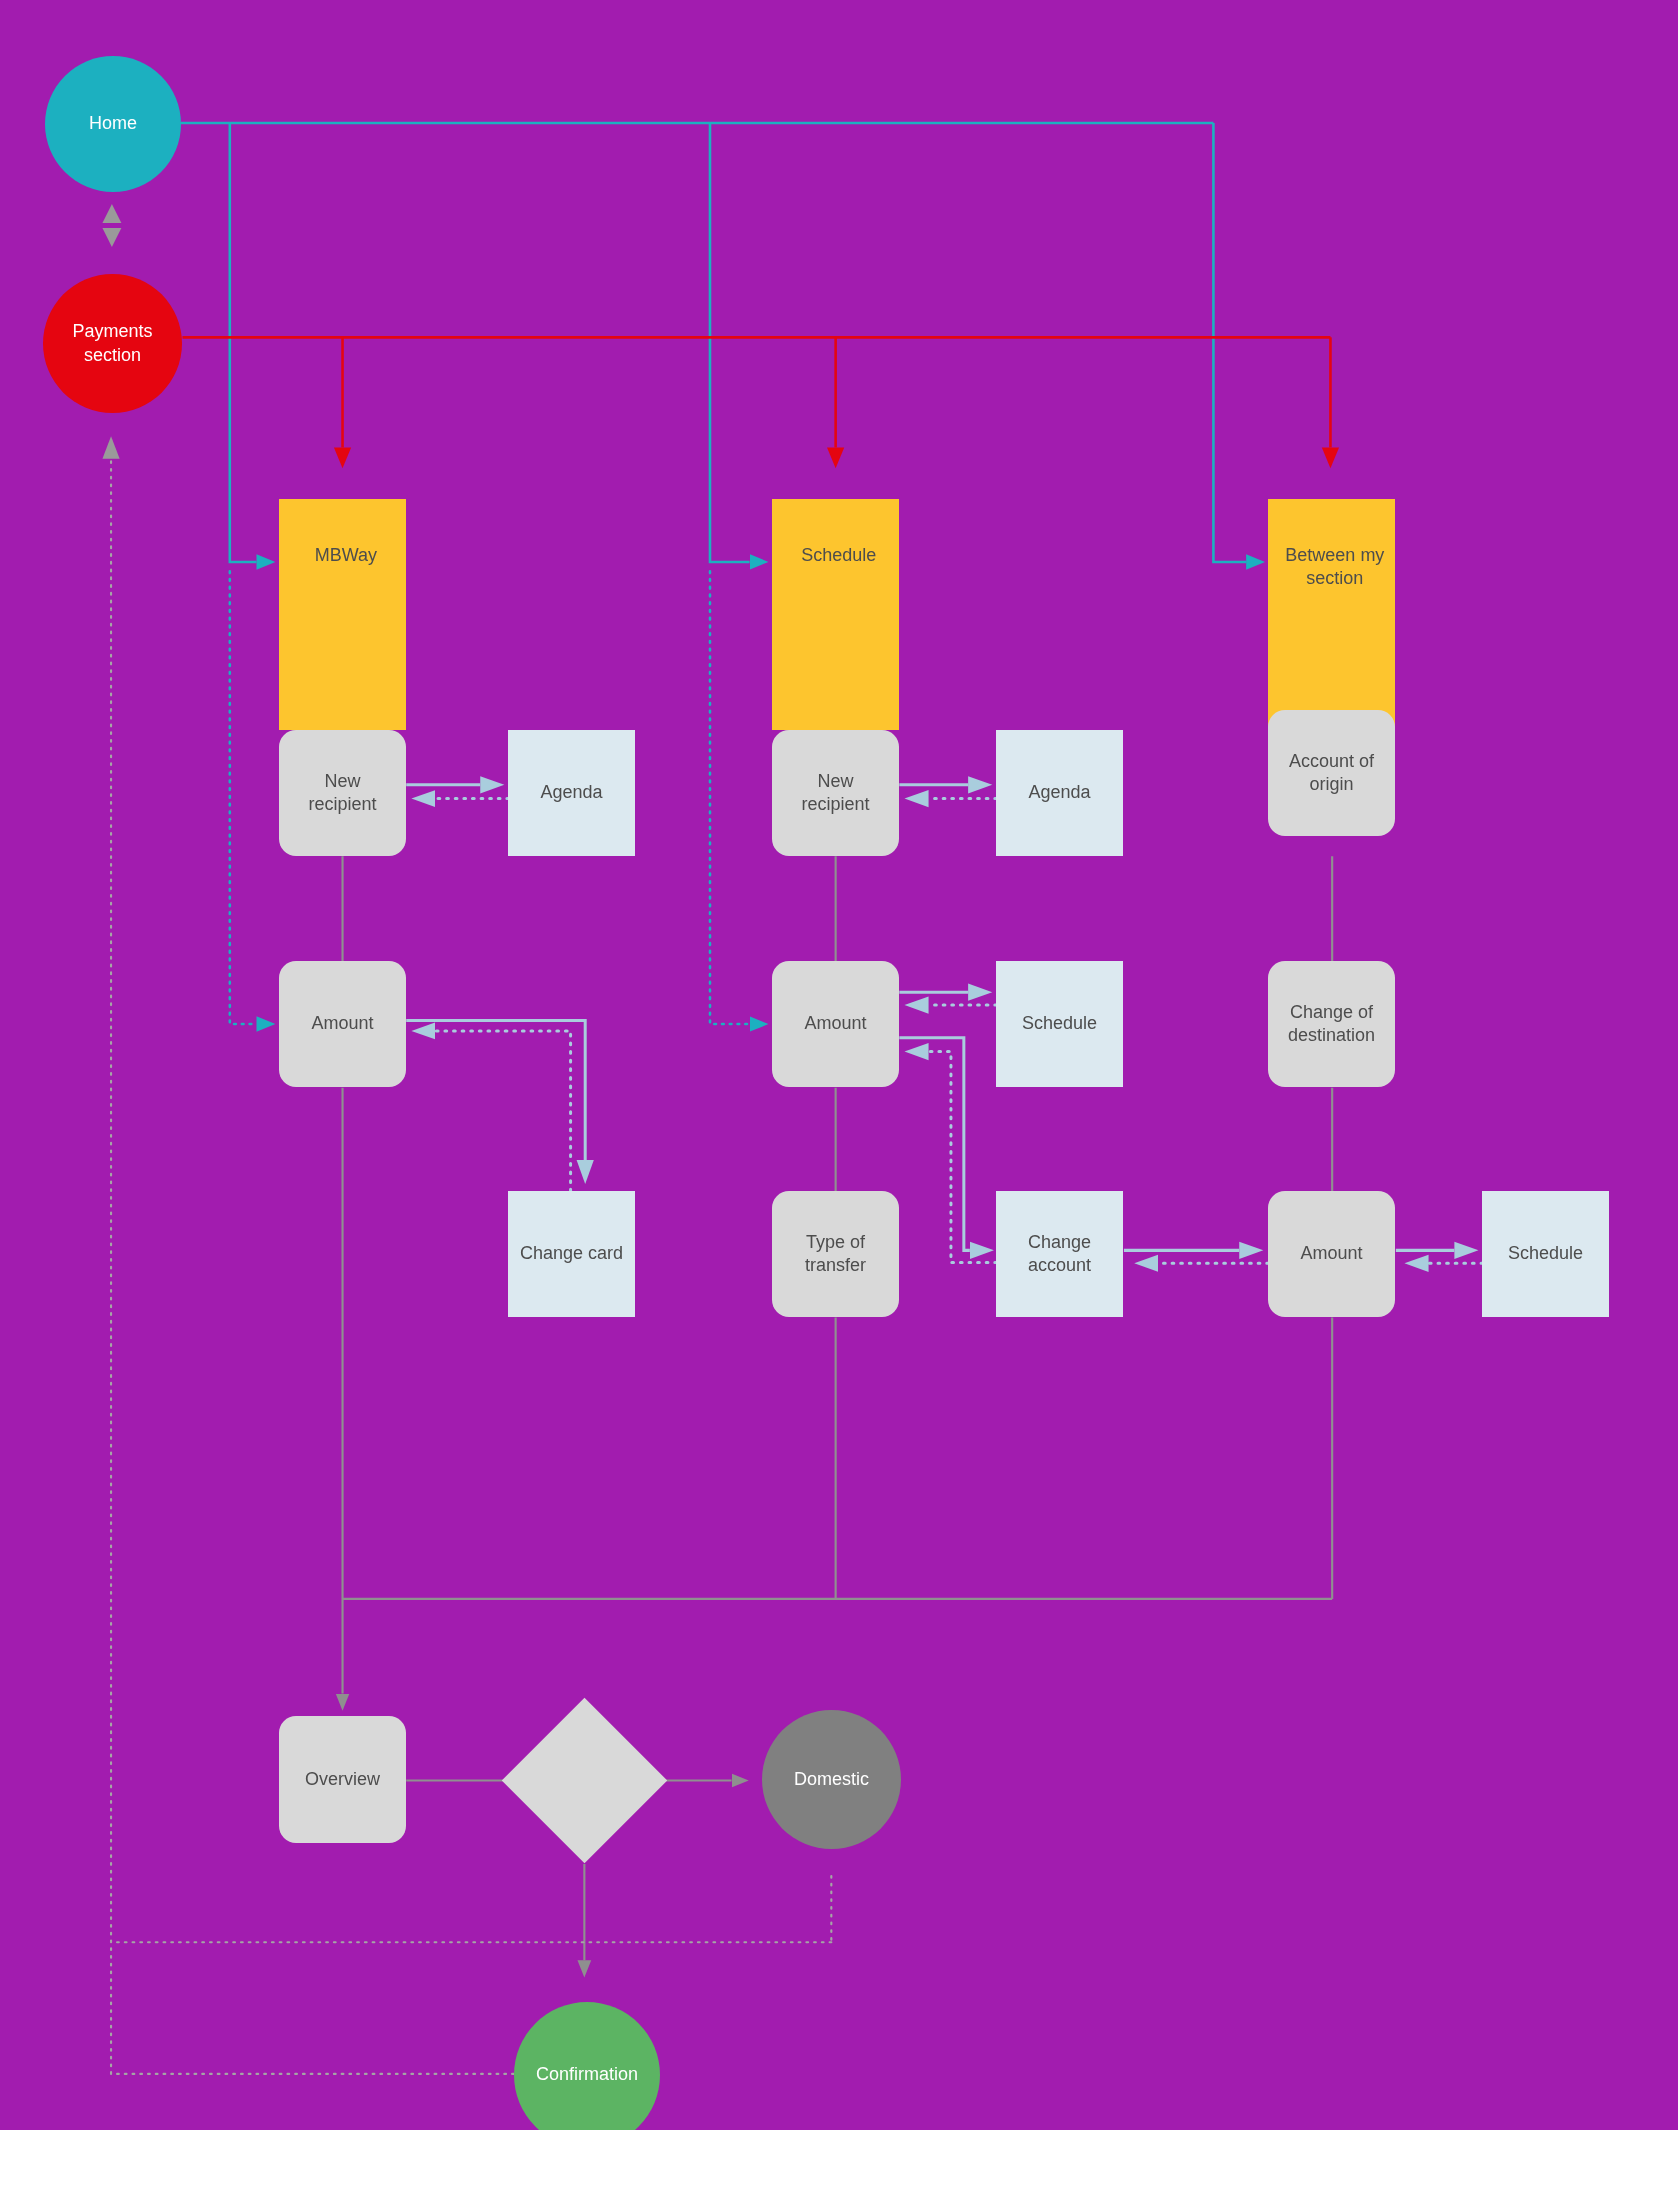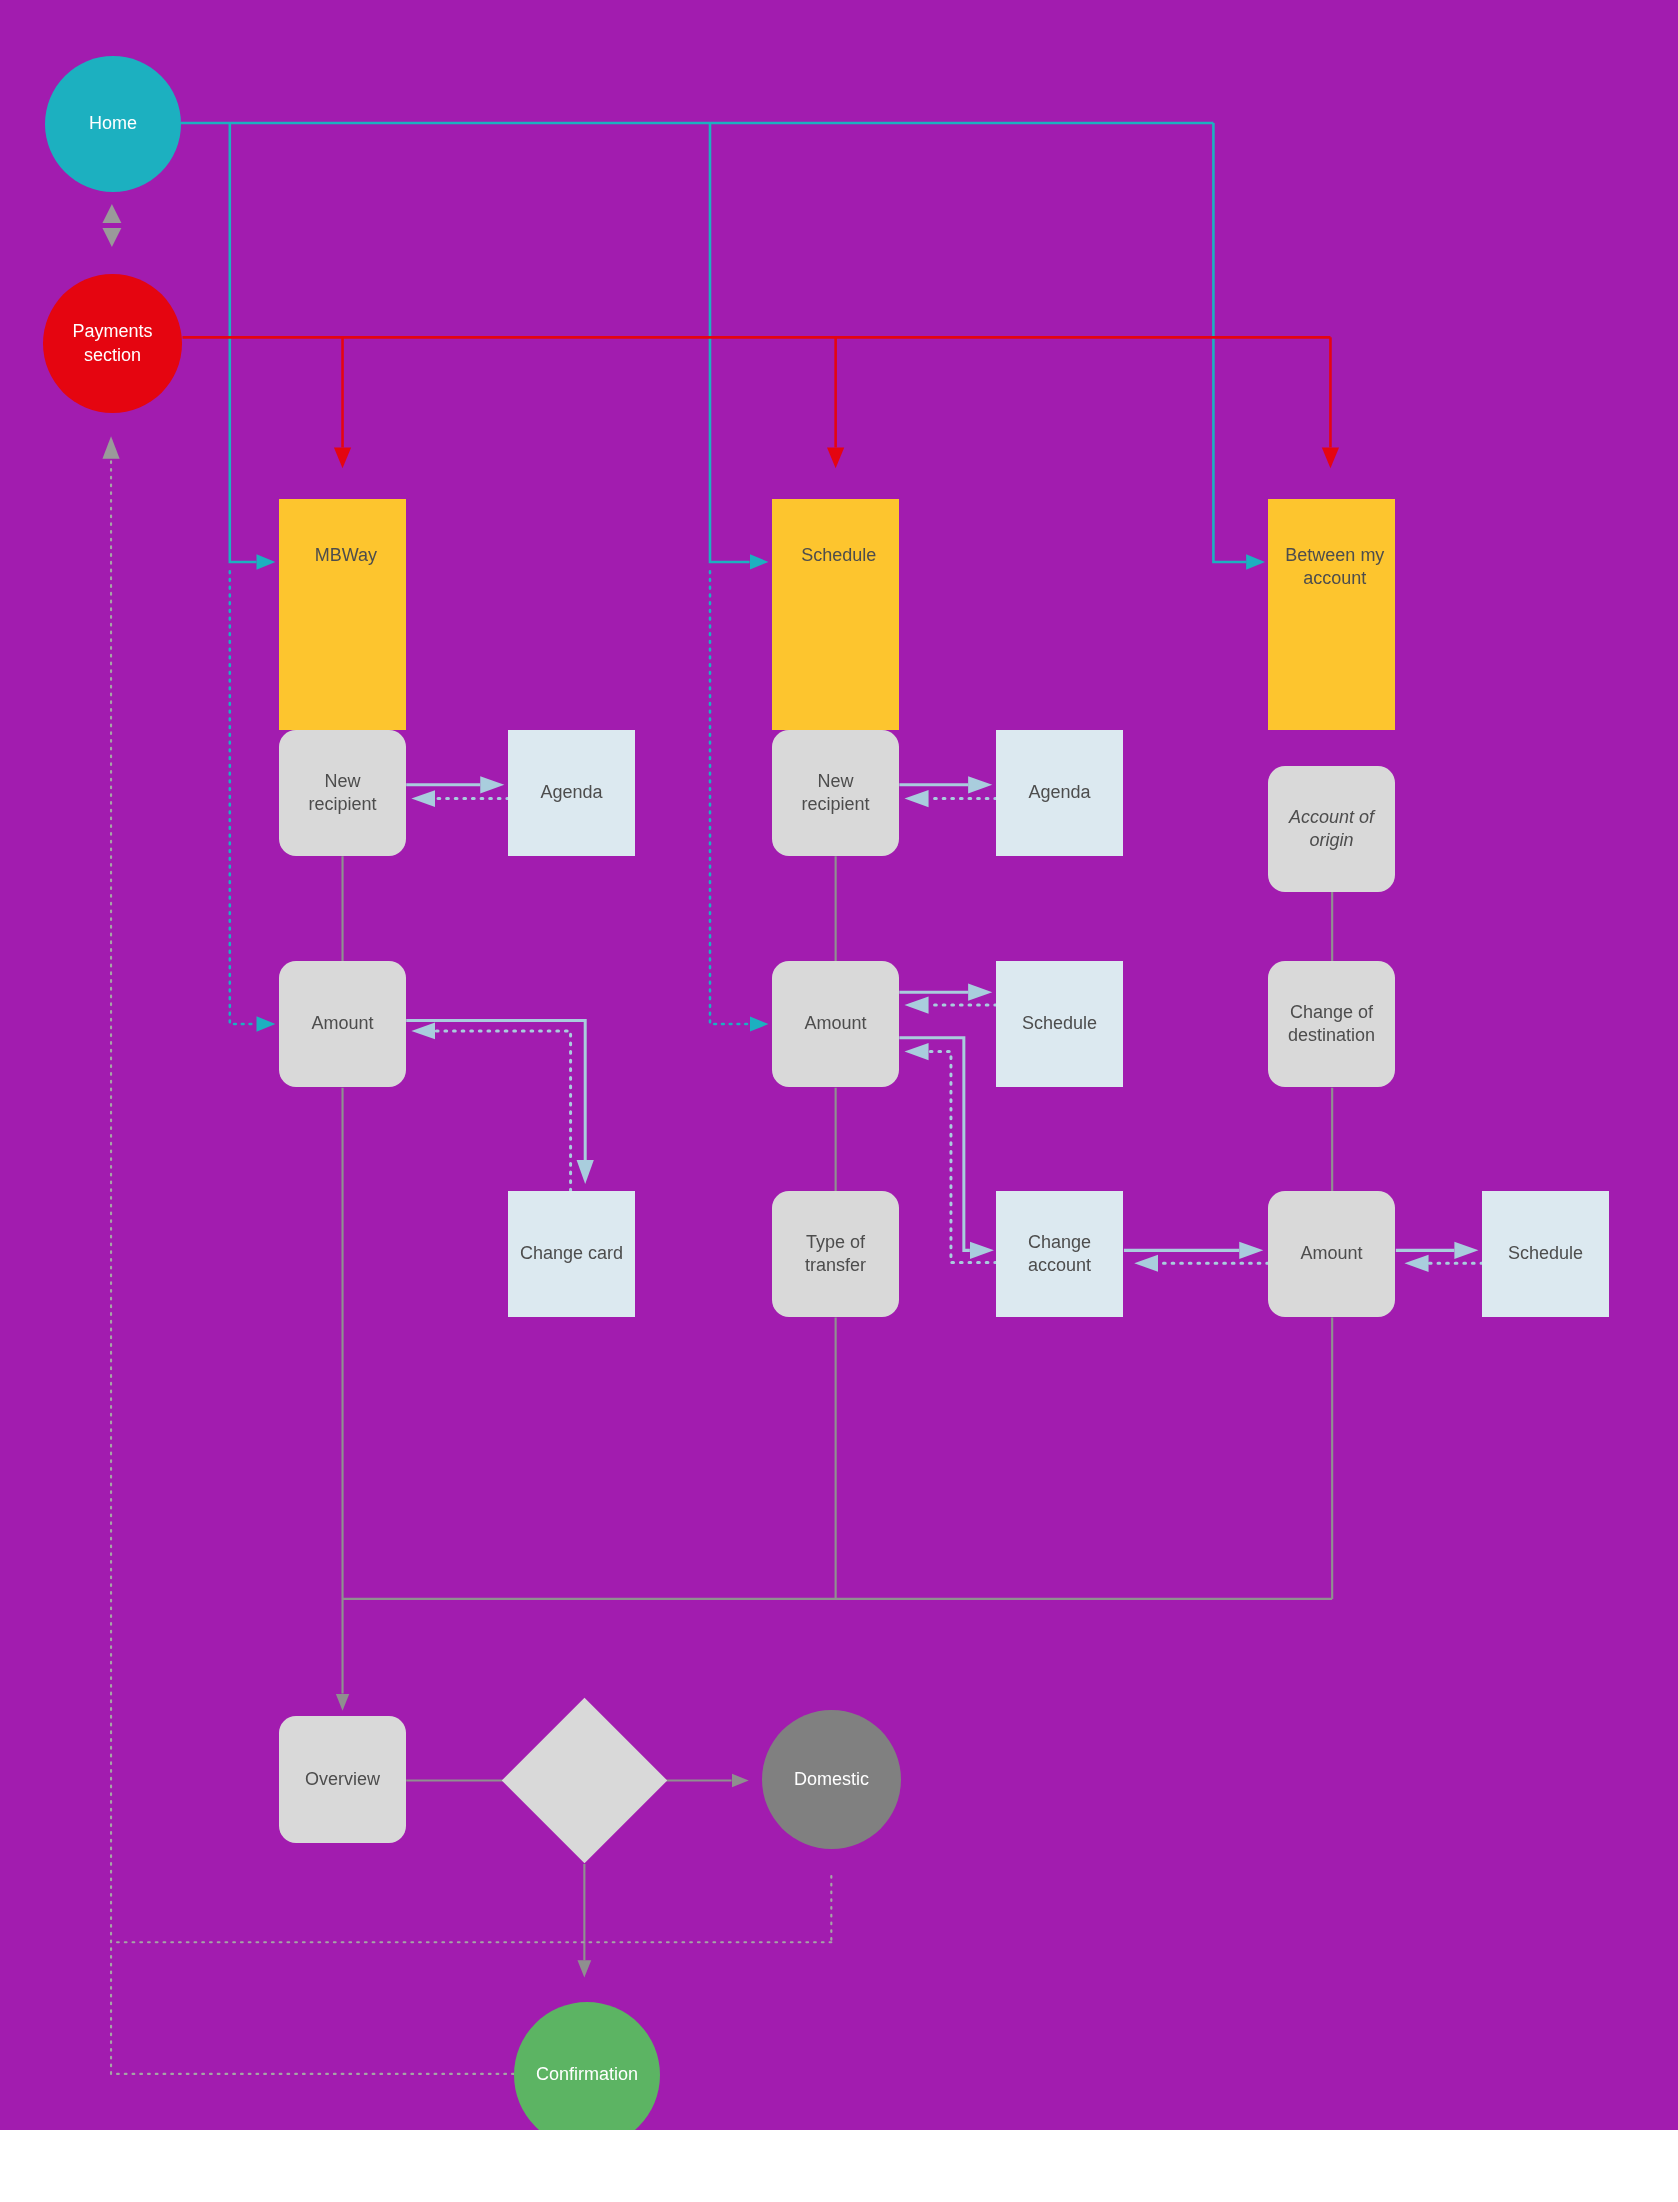--- a/index.html
+++ b/index.html
@@ -138,35 +138,35 @@
       <path d="M1474 1468 H1346" marker-end="url(#ah-blue)"></path>
       <path d="M1723 1468 H1660" marker-end="url(#ah-blue)"></path>
     </g>
   </svg>
 
   <div class="node circle circle-home" style="left:45px; top:56px; width:136px; height:136px;">Home</div>
   <div class="node circle circle-payments" style="left:43px; top:274px; width:139px; height:139px;">Payments section</div>
 
   <div class="node header" style="left:279px; top:499px; width:127px; height:231px;">MBWay</div>
   <div class="node header" style="left:772px; top:499px; width:127px; height:231px;">Schedule</div>
-  <div class="node header" style="left:1268px; top:499px; width:127px; height:231px;">Between my account</div>
+  <div class="node header" style="left:1268px; top:499px; width:127px; height:231px;">Between my section</div>
 
   <div class="node box-gray" style="left:279px; top:730px; width:127px; height:126px;">New recipient</div>
   <div class="node box-blue" style="left:508px; top:730px; width:127px; height:126px;">Agenda</div>
   <div class="node box-gray" style="left:279px; top:961px; width:127px; height:126px;">Amount</div>
   <div class="node box-blue" style="left:508px; top:1191px; width:127px; height:126px;">Change card</div>
 
   <div class="node box-gray" style="left:772px; top:730px; width:127px; height:126px;">New recipient</div>
   <div class="node box-blue" style="left:996px; top:730px; width:127px; height:126px;">Agenda</div>
   <div class="node box-gray" style="left:772px; top:961px; width:127px; height:126px;">Amount</div>
   <div class="node box-blue" style="left:996px; top:961px; width:127px; height:126px;">Schedule</div>
   <div class="node box-gray" style="left:772px; top:1191px; width:127px; height:126px;">Type of transfer</div>
   <div class="node box-blue" style="left:996px; top:1191px; width:127px; height:126px;">Change account</div>
 
-  <div class="node box-gray" style="left:1268px; top:766px; width:127px; height:126px;font-style:italic;">Account of origin</div>
+  <div class="node box-gray" style="left:1268px; top:710px; width:127px; height:126px;">Account of origin</div>
   <div class="node box-gray" style="left:1268px; top:961px; width:127px; height:126px;">Change of destination</div>
   <div class="node box-gray" style="left:1268px; top:1191px; width:127px; height:126px;">Amount</div>
   <div class="node box-blue" style="left:1482px; top:1191px; width:127px; height:126px;">Schedule</div>
 
   <div class="node box-gray" style="left:279px; top:1716px; width:127px; height:127px;">Overview</div>
   <div class="diamond" style="left:526px; top:1722px; width:117px; height:117px;"></div>
   <div class="node circle circle-unsuccess" style="left:762px; top:1710px; width:139px; height:139px;">Domestic</div>
   <div class="node circle circle-confirmation" style="left:514px; top:2002px; width:146px; height:146px;">Confirmation</div>
 
 </div>

